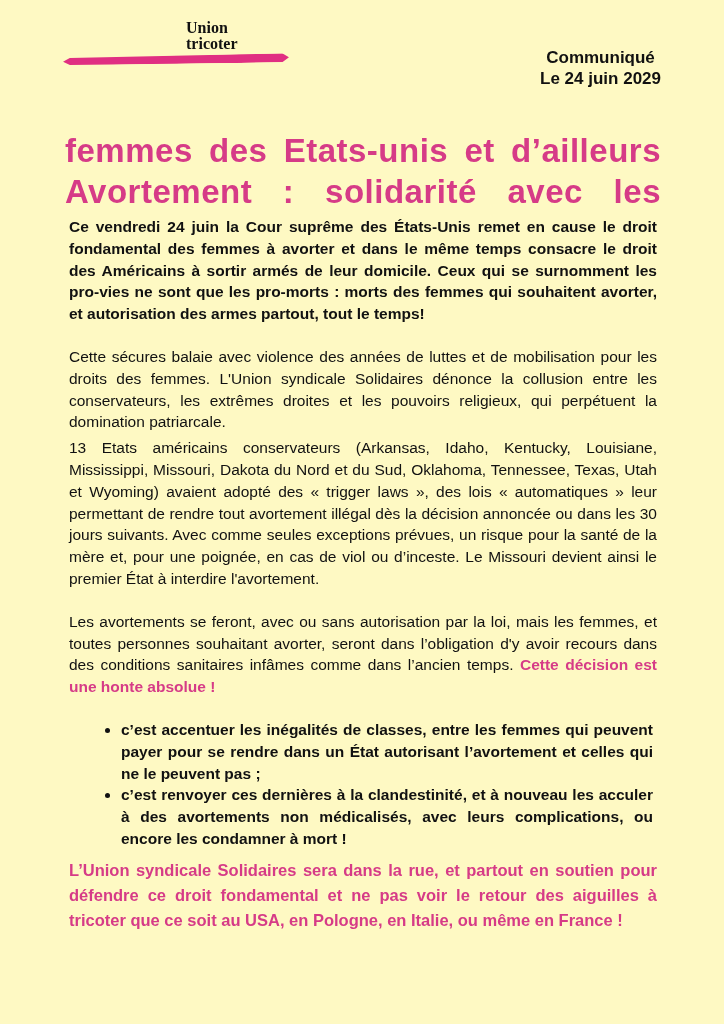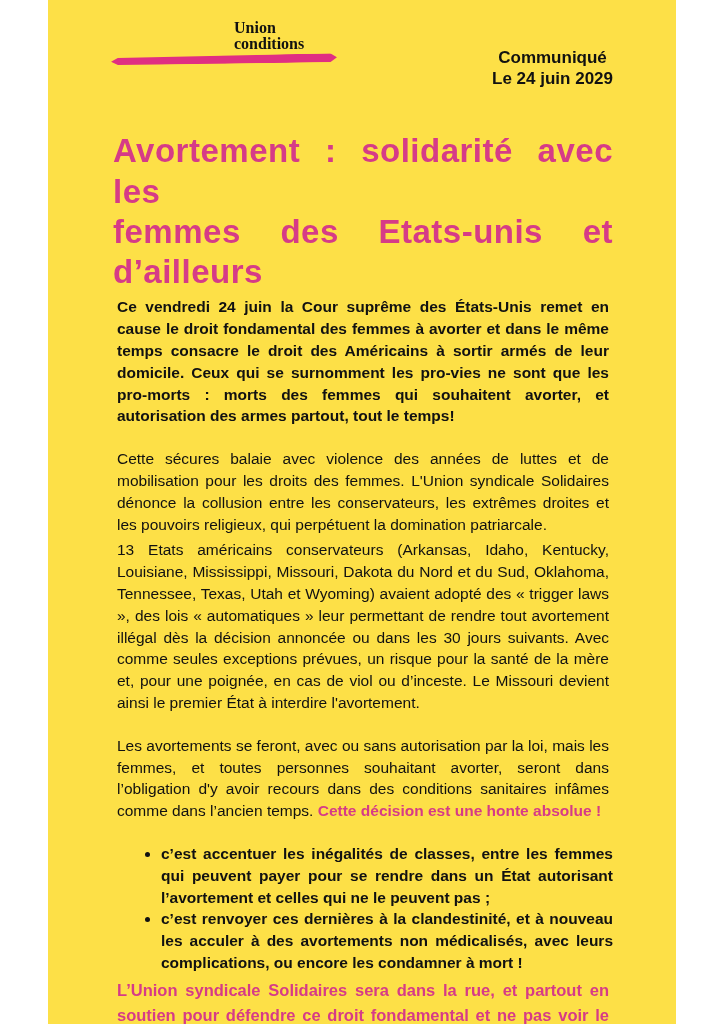--- a/index.html
+++ b/index.html
@@ -1,20 +1,20 @@
 <!DOCTYPE html>
 <html lang="fr"><head>
 <meta charset="utf-8">
 <style>
   html,body { margin:0; padding:0; background:#ffffff; }
   .page {
     position:relative;
-    width:628px; height:1024px;
+    width:724px; height:1024px;
     margin:0 auto;
-    background:#fde047;
+    background:#fef9c3;
     box-sizing:border-box;
     padding:20px 63px 0 65px;
     overflow:hidden;
     font-family:"Liberation Sans", sans-serif;
     color:#111111;
   }
 
   
   .header { display:flex; justify-content:space-between; align-items:flex-start; }
   .logo { width:250px; }
@@ -61,21 +61,21 @@
   .jline { text-align:justify; text-align-last:justify; }
 
   
   .body-text { font-size:15.5px; line-height:21.8px; text-align:justify; }
   .body-text p { margin:4px; text-align:justify; }
   .lead { font-weight:bold; margin-top:21px; }
   .block { margin-top:21px; }
   .bold { font-weight:bold; }
 
   ul.points {
-    margin:0; padding-left:48px;
+    margin:8px; padding-left:48px;
     font-weight:bold;
   }
   ul.points li { text-align:justify; }
 
   .closing {
     margin-top:25px;
     font-weight:bold;
     font-size:16.5px;
     line-height:25px;
     text-align:justify;
@@ -83,33 +83,33 @@
 </style>
 </head>
 <body>
 
 <div class="page">
 
   <div class="header">
     <div class="logo">
       <div class="logo-tagline">
         <div>Union</div>
-        <div>conditions</div>
+        <div>tricoter</div>
       </div>
       <div class="logo-brush" style="background: rgb(224, 47, 130);"></div>
     </div>
     <div class="meta">
       <div>Communiqué</div>
       <div>Le 24 juin 2029</div>
     </div>
   </div>
 
   <div class="doc-title accent" style="color: rgb(214, 59, 135);">
+    <div class="jline">femmes des Etats-unis et d’ailleurs</div>
     <div class="jline">Avortement : solidarité avec les</div>
-    <div class="jline">femmes des Etats-unis et d’ailleurs</div>
   </div>
 
   <div class="body-text">
 
     <p class="lead">Ce vendredi 24 juin la Cour suprême des États-Unis remet en cause le droit fondamental des femmes à avorter et dans le même temps consacre le droit des Américains à sortir armés de leur domicile. Ceux qui se surnomment les pro-vies ne sont que les pro-morts : morts des femmes qui souhaitent avorter, et autorisation des armes partout, tout le temps!</p>
 
     <div class="block">
       <p>Cette sécures balaie avec violence des années de luttes et de mobilisation pour les droits des femmes. L'Union syndicale Solidaires dénonce la collusion entre les conservateurs, les extrêmes droites et les pouvoirs religieux, qui perpétuent la domination patriarcale.</p>
       <p>13 Etats américains conservateurs (Arkansas, Idaho, Kentucky, Louisiane, Mississippi, Missouri, Dakota du Nord et du Sud, Oklahoma, Tennessee, Texas, Utah et Wyoming) avaient adopté des « trigger laws », des lois « automatiques » leur permettant de rendre tout avortement illégal dès la décision annoncée ou dans les 30 jours suivants. Avec comme seules exceptions prévues, un risque pour la santé de la mère et, pour une poignée, en cas de viol ou d’inceste. Le Missouri devient ainsi le premier État à interdire l'avortement.</p>
     </div>

